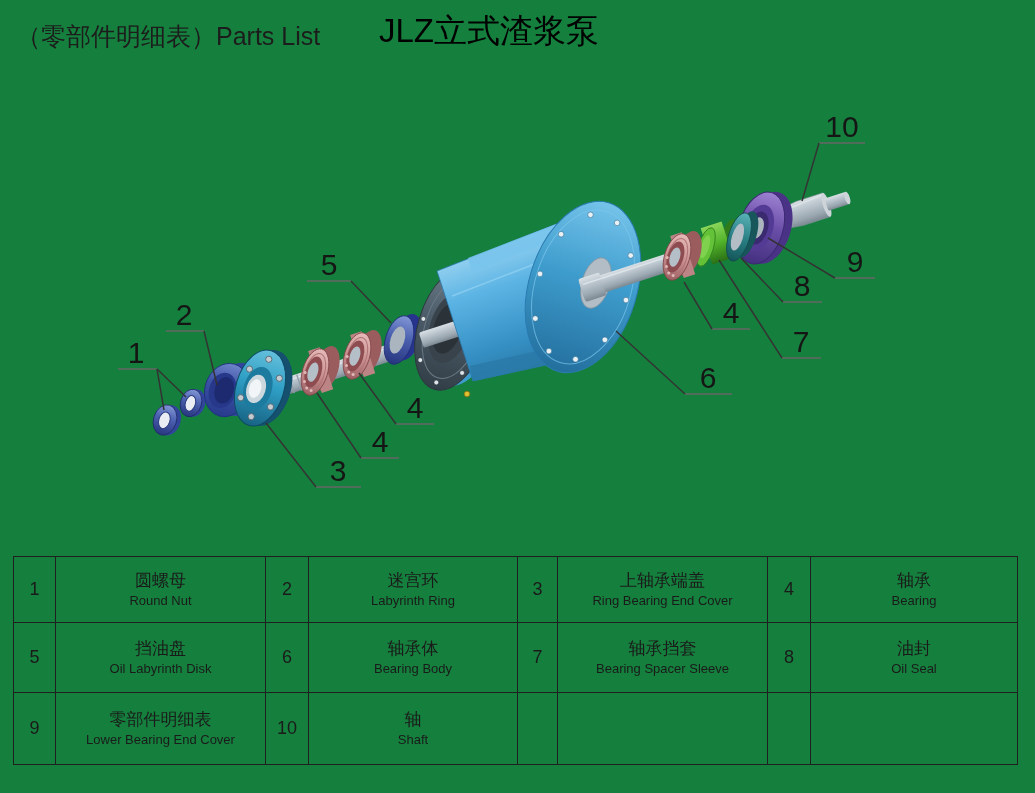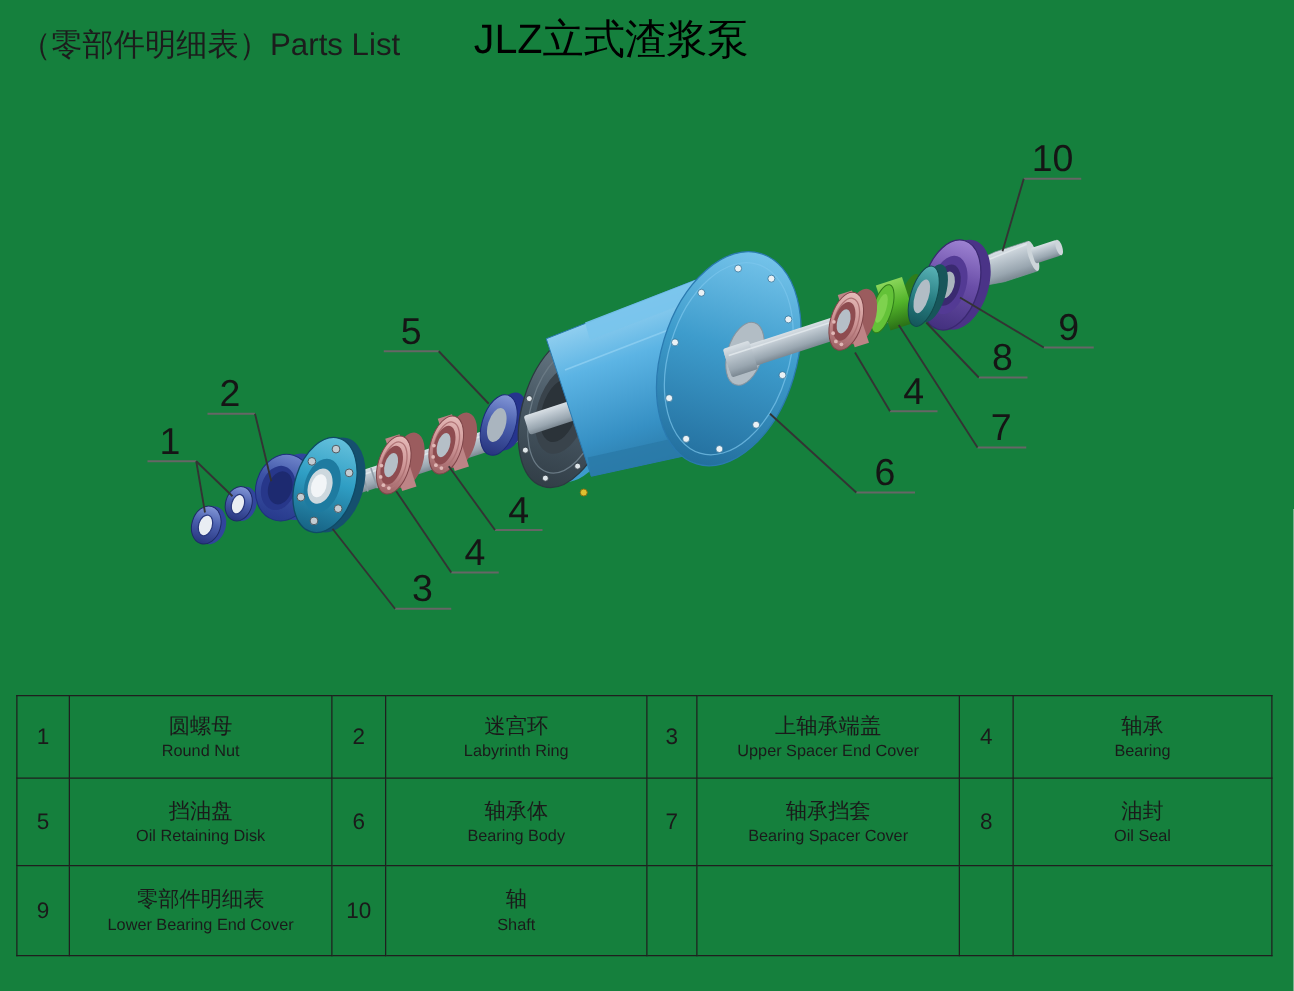--- a/index.html
+++ b/index.html
@@ -381,43 +381,43 @@
         <span class="en">Round Nut</span>
       </td>
       <td class="no">2</td>
       <td class="nm">
         <span class="cn">迷宫环</span>
         <span class="en">Labyrinth Ring</span>
       </td>
       <td class="no">3</td>
       <td class="nm">
         <span class="cn">上轴承端盖</span>
-        <span class="en">Upper Spacer End Cover</span>
+        <span class="en">Ring Bearing End Cover</span>
       </td>
       <td class="no">4</td>
       <td class="nm">
         <span class="cn">轴承</span>
         <span class="en">Bearing</span>
       </td>
     </tr>
     <tr style="height:70px">
       <td class="no">5</td>
       <td class="nm">
         <span class="cn">挡油盘</span>
-        <span class="en">Oil Retaining Disk</span>
+        <span class="en">Oil Labyrinth Disk</span>
       </td>
       <td class="no">6</td>
       <td class="nm">
         <span class="cn">轴承体</span>
         <span class="en">Bearing Body</span>
       </td>
       <td class="no">7</td>
       <td class="nm">
         <span class="cn">轴承挡套</span>
-        <span class="en">Bearing Spacer Cover</span>
+        <span class="en">Bearing Spacer Sleeve</span>
       </td>
       <td class="no">8</td>
       <td class="nm">
         <span class="cn">油封</span>
         <span class="en">Oil Seal</span>
       </td>
     </tr>
     <tr style="height:72px">
       <td class="no">9</td>
       <td class="nm">

